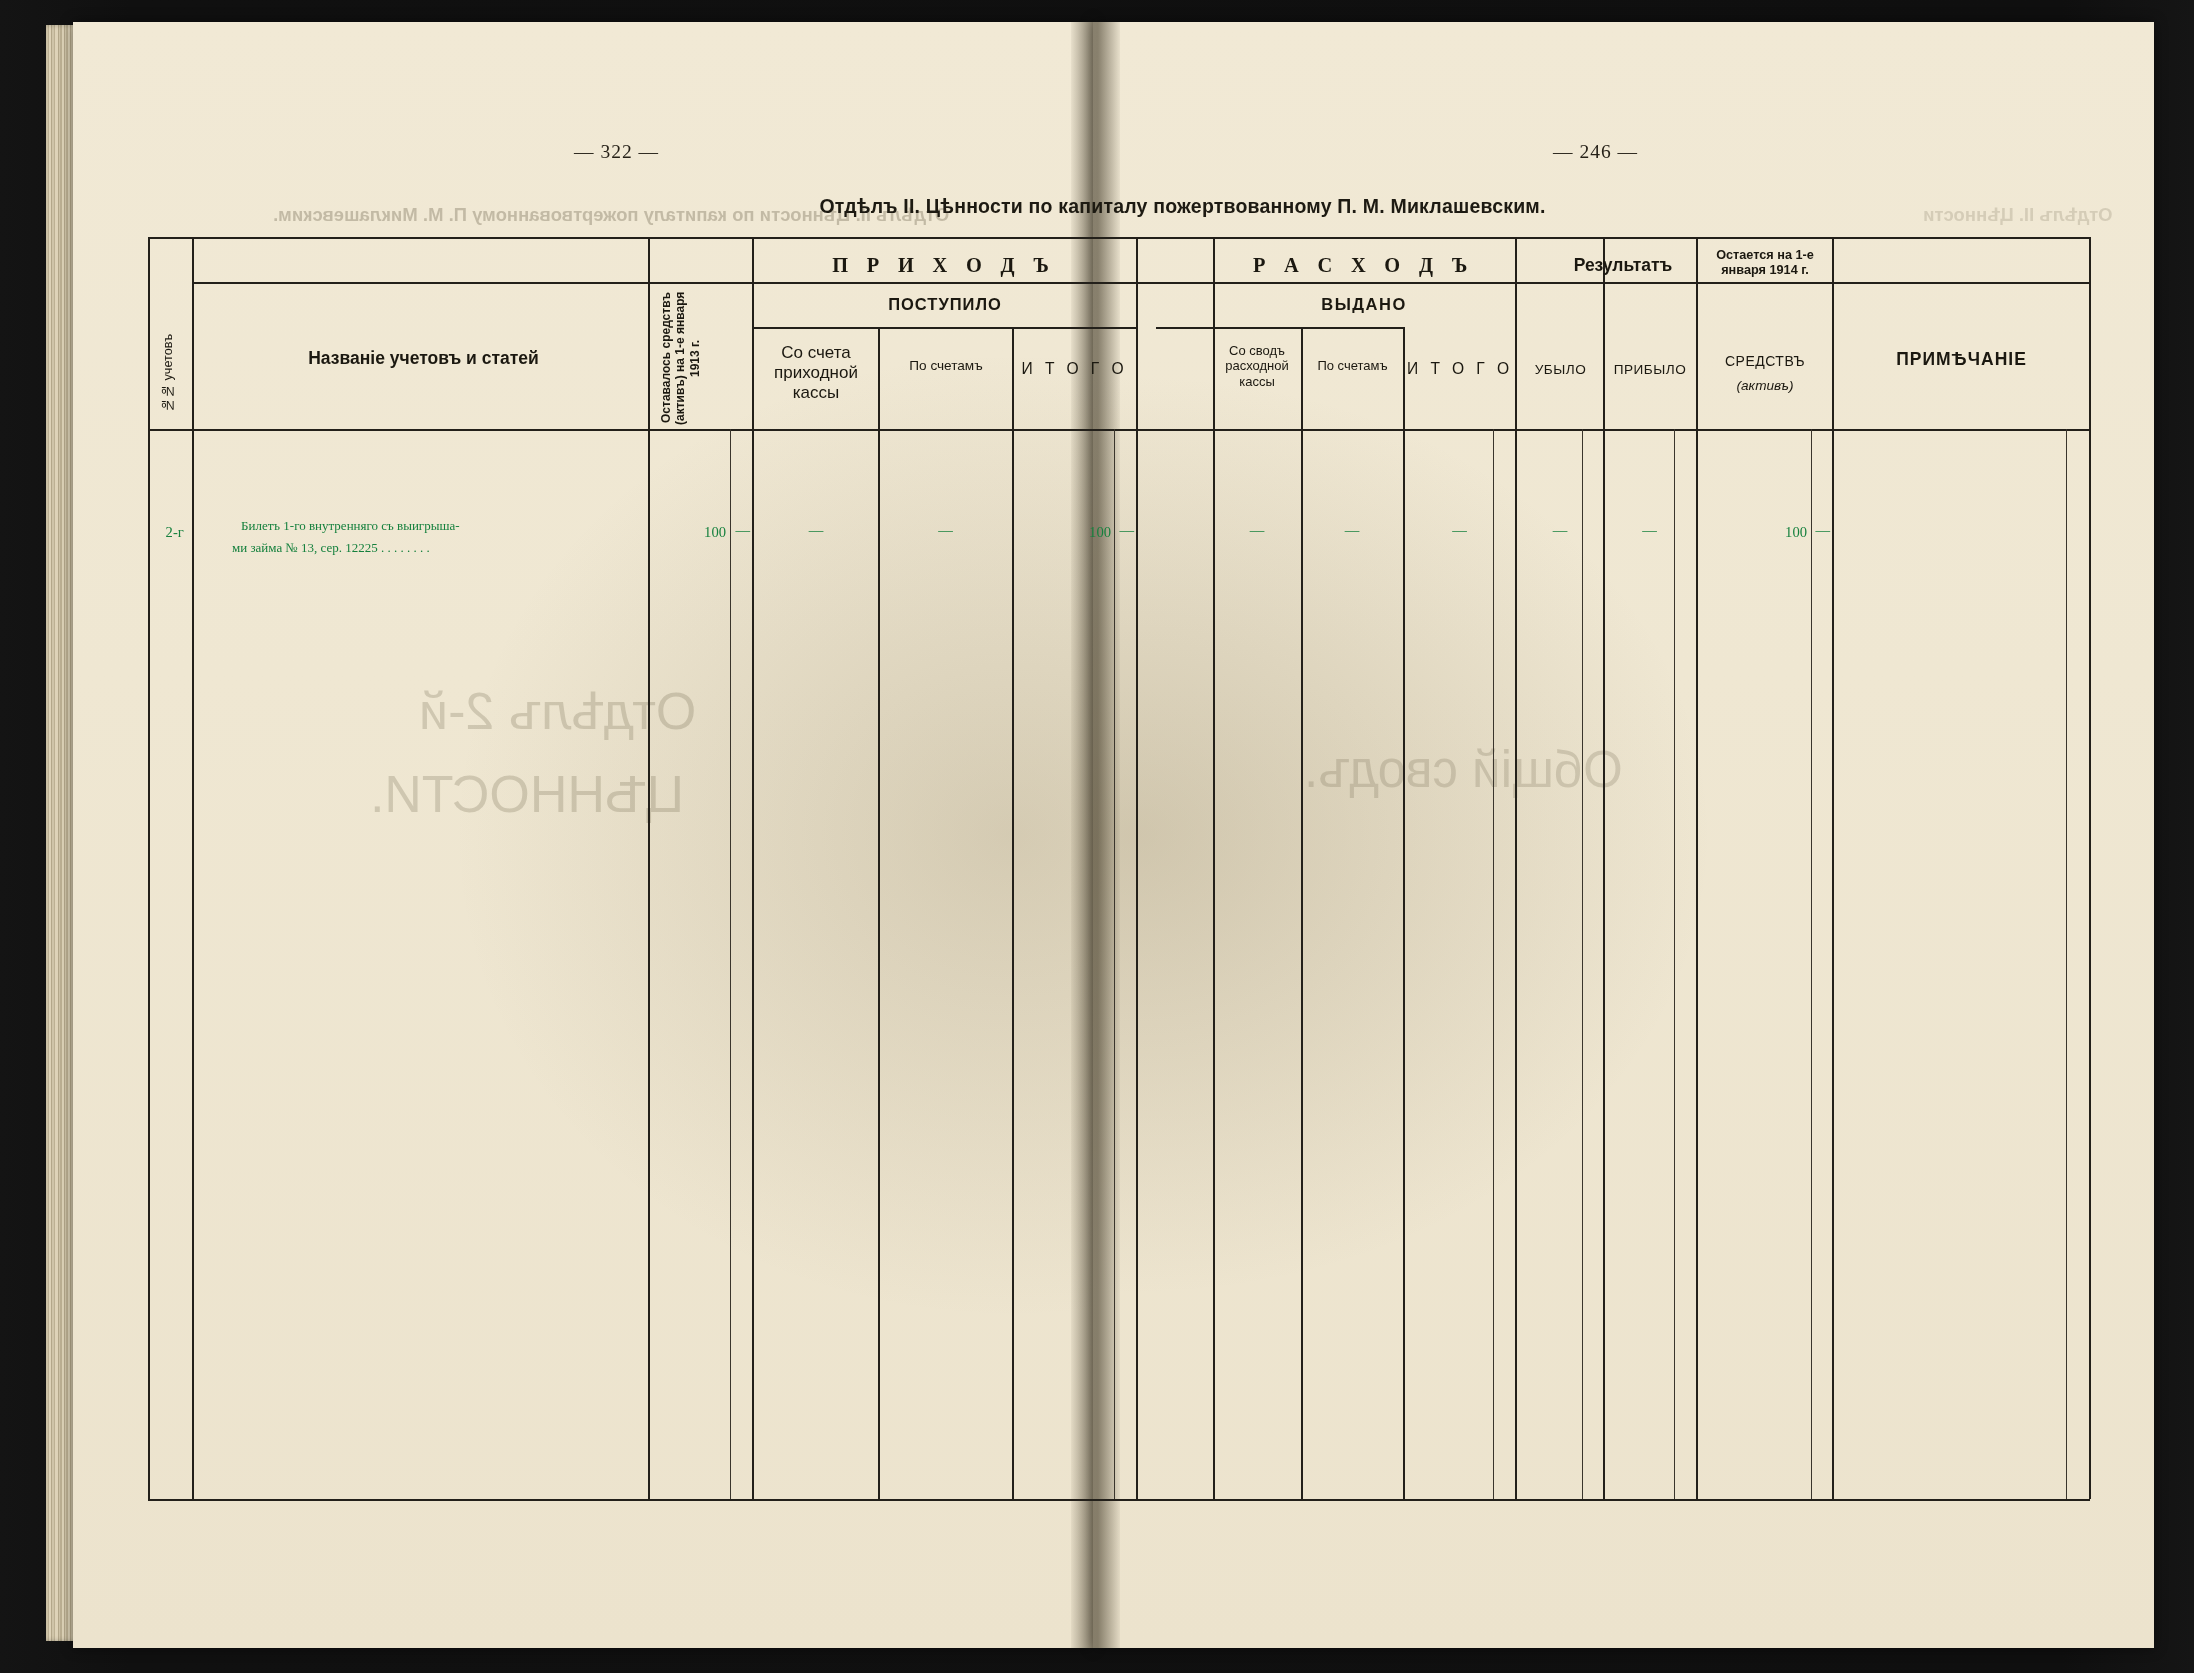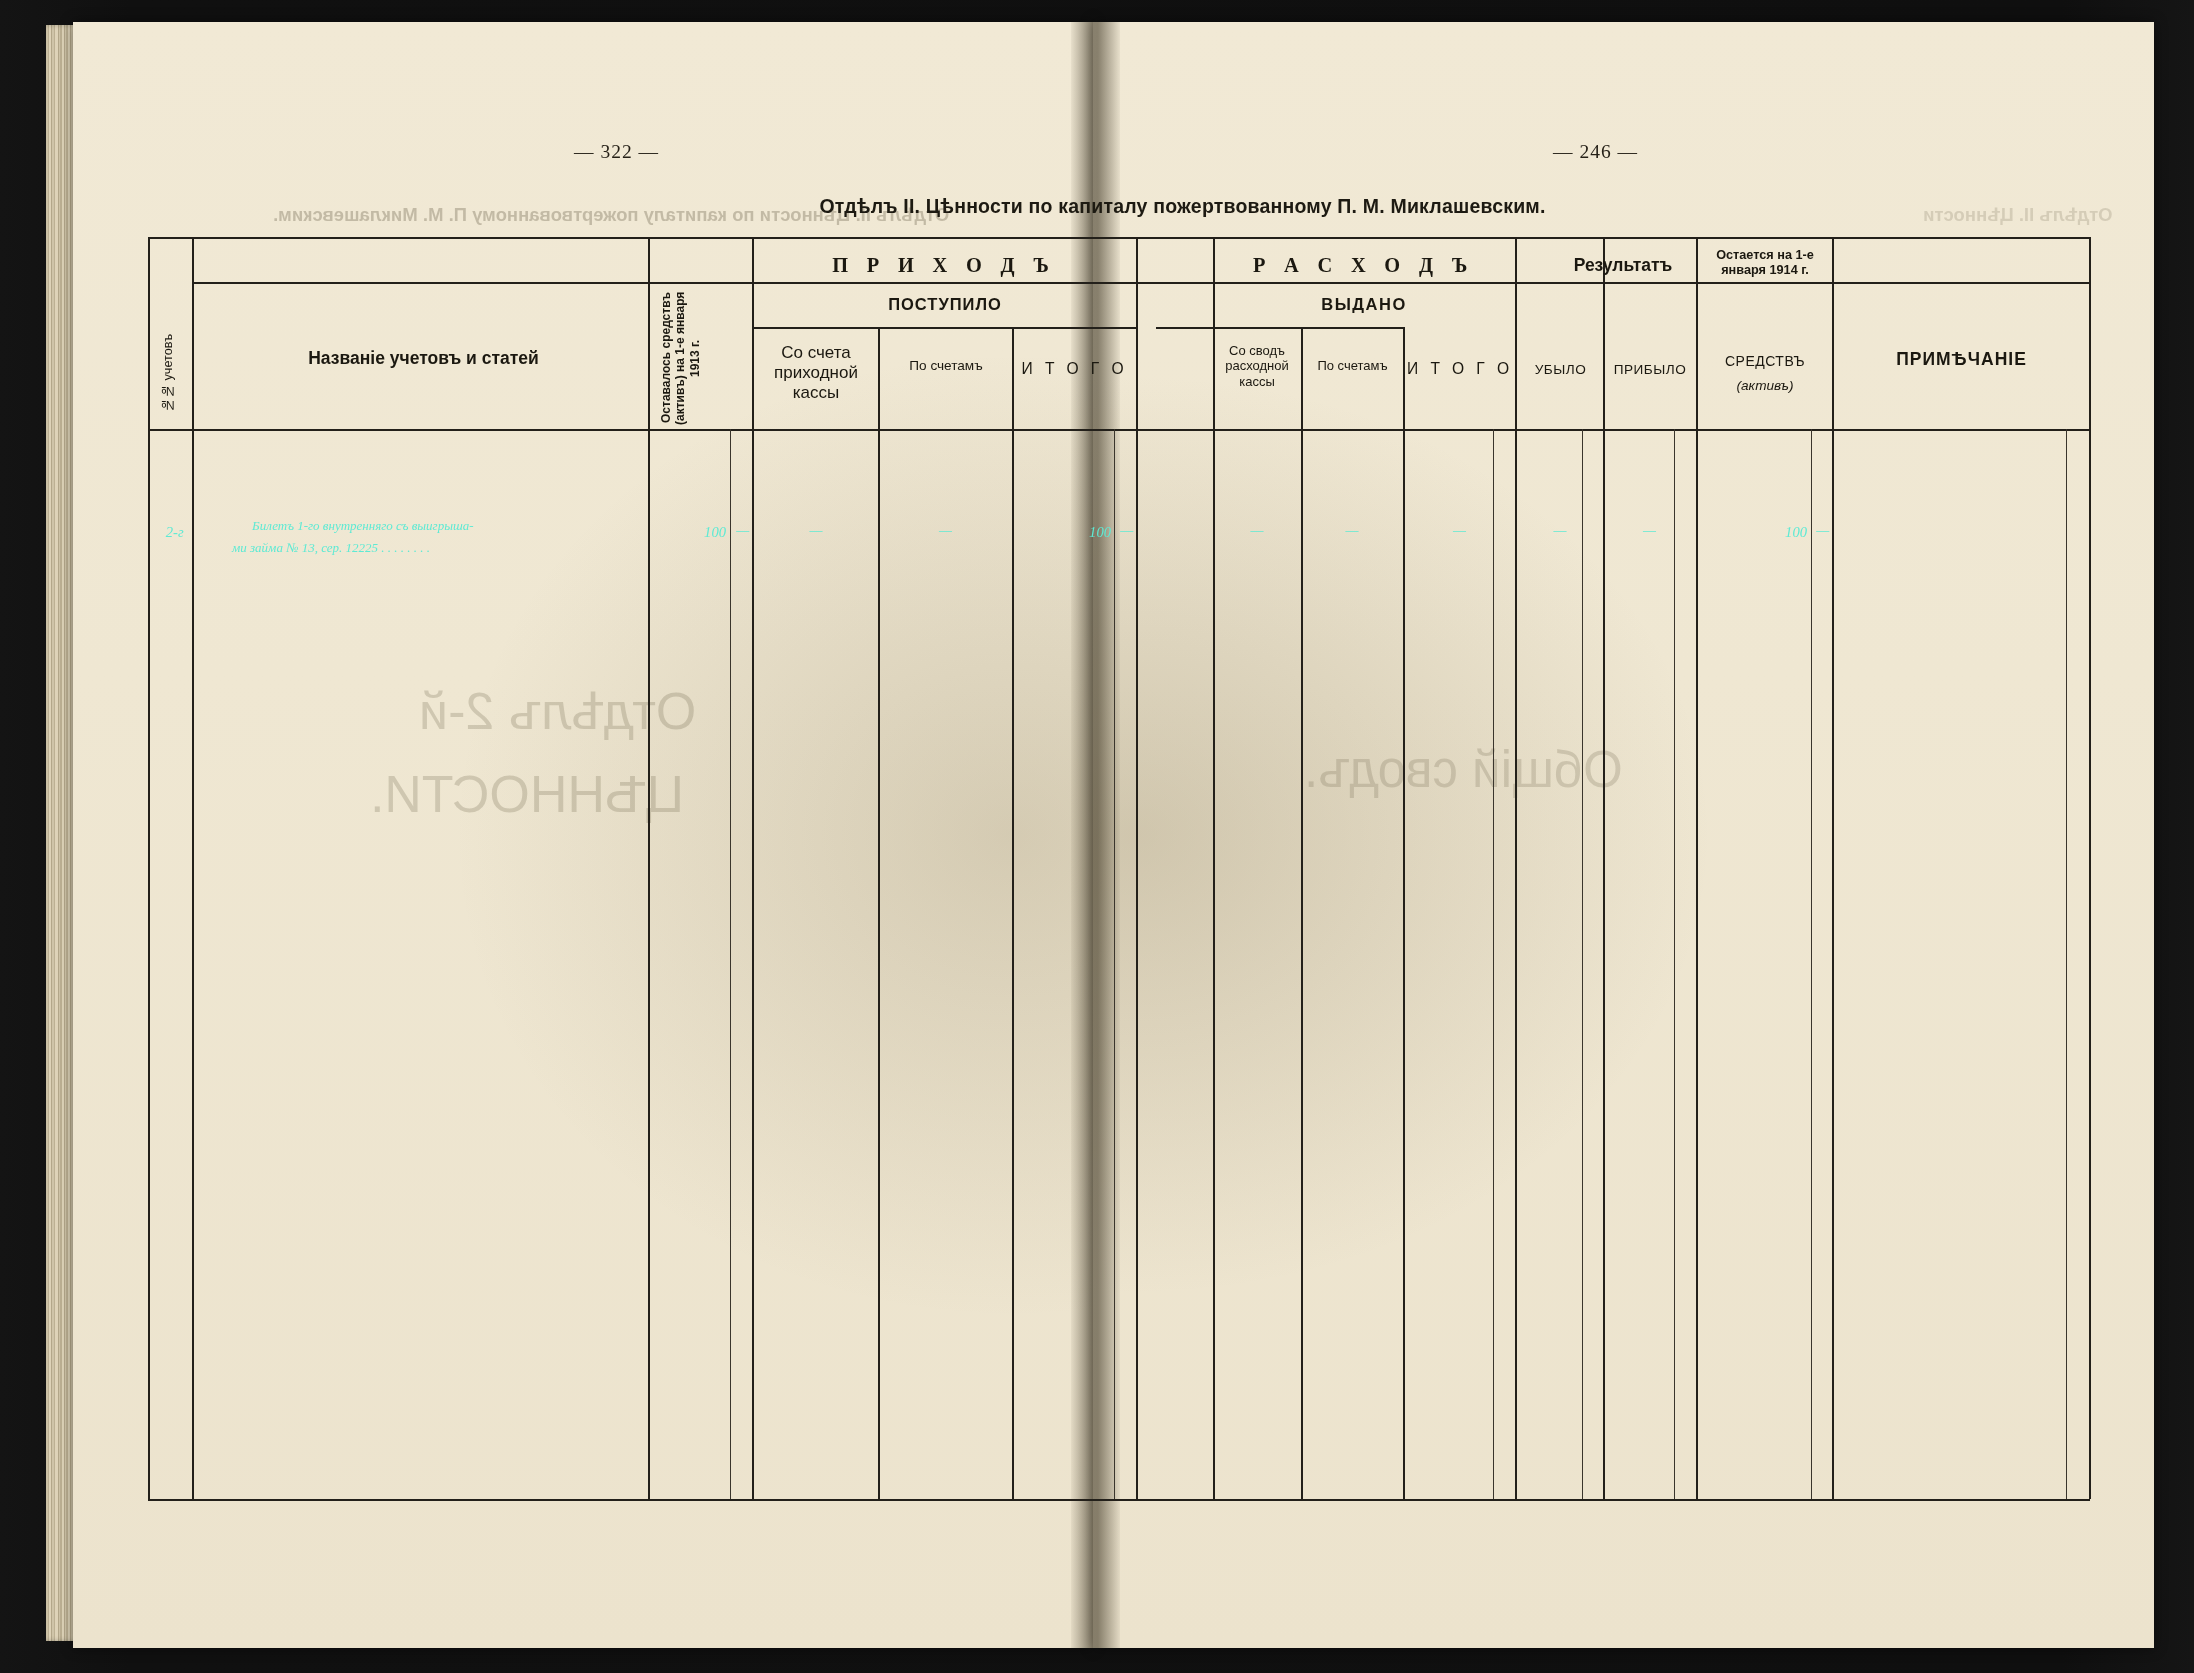--- a/index.html
+++ b/index.html
@@ -140,23 +140,22 @@
     font-family: "Liberation Sans", sans-serif;
     line-height: 1.2;
   }
 
   .wide-letters { letter-spacing: 6.8px; }
   .mid-letters { letter-spacing: 3.9px; }
 
   
   .rowtext {
     position: absolute;
-    color: #5eead4;
+    color: #15803d;
     font-family: "Liberation Serif", serif;
-    font-style: italic;
   }
   .num { font-size: 14.6px; }
   .dash { font-size: 14.6px; }
 </style>
 </head>
 <body>
 
 <div id="spread">
   <div class="bed"></div>
   <div class="edge-stack"></div>
@@ -238,21 +237,21 @@
     <div class="cellhead mid-letters" style="left:1258px; top:123px; width:108px; font-size:15.6px;">И Т О Г О</div>
 
     <div class="cellhead" style="left:1370px; top:125px; width:85px; font-size:13.6px; letter-spacing:0.5px;">УБЫЛО</div>
     <div class="cellhead" style="left:1457px; top:125px; width:90px; font-size:13.6px; letter-spacing:0.5px;">ПРИБЫЛО</div>
 
     <div class="cellhead" style="left:1551px; top:116px; width:132px; font-size:14px; letter-spacing:0.5px;">СРЕДСТВЪ</div>
     <div class="cellhead" style="left:1551px; top:141px; width:132px; font-size:13.6px; font-style:italic;">(активъ)</div>
 
     <div class="rowtext num" style="left:10.7px; top:287px; width:32px; text-align:center;">2-г</div>
 
-    <div class="rowtext" style="left:104px; top:281px; font-size:13px;">Билетъ 1-го внутренняго съ выигрыша-</div>
+    <div class="rowtext" style="left:93px; top:281px; font-size:13px;">Билетъ 1-го внутренняго съ выигрыша-</div>
     <div class="rowtext" style="left:84px; top:303px; font-size:13px;">ми займа № 13, сер. 12225 . . . . . . . .</div>
 
     <div class="rowtext num" style="left:506px; top:287px; width:72px; text-align:right;">100</div>
     <div class="rowtext dash" style="left:587px; top:285px; width:15.6px; text-align:center;">—</div>
 
     <div class="rowtext dash" style="left:608px; top:285px; width:120px; text-align:center;">—</div>
     <div class="rowtext dash" style="left:733px; top:285px; width:129px; text-align:center;">—</div>
     <div class="rowtext num" style="left:876px; top:287px; width:87px; text-align:right;">100</div>
     <div class="rowtext dash" style="left:971px; top:285px; width:15.6px; text-align:center;">—</div>
 

